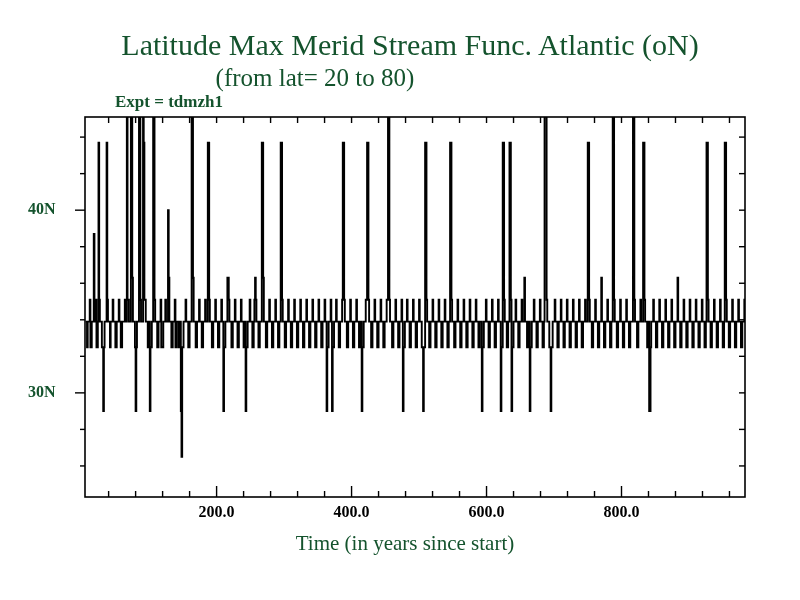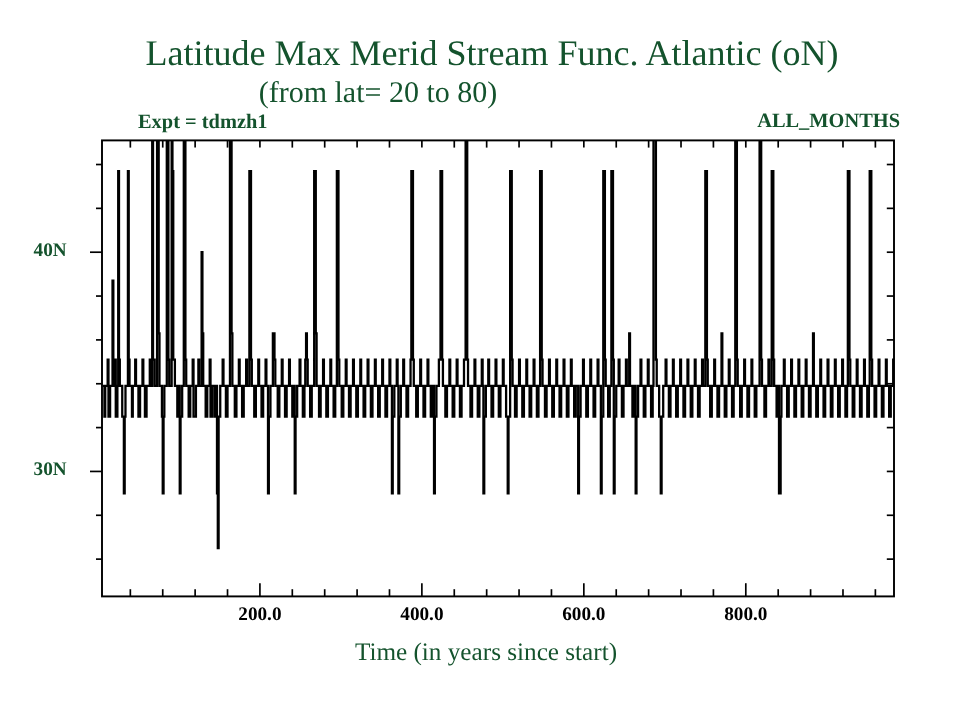--- a/index.html
+++ b/index.html
@@ -18,21 +18,20 @@
   svg{position:absolute;top:0;left:0;}
   svg text{font-family:"Liberation Serif","DejaVu Serif",serif;font-weight:bold;}
 </style>
 </head>
 <body>
 
 <div id="screen">
   <div id="title" class="abs">Latitude Max Merid Stream Func. Atlantic (oN)</div>
   <div id="subtitle" class="abs">(from lat= 20 to 80)</div>
   <div id="expt" class="abs">Expt = tdmzh1</div>
-  <div id="months" class="abs">ALL_MONTHS</div>
   <div id="ylab40" class="abs ytick-label">40N</div>
   <div id="ylab30" class="abs ytick-label">30N</div>
   <div id="xlabel" class="abs">Time (in years since start)</div>
   <svg id="plot" width="800" height="600">
       <defs>
         <clipPath id="plotclip">
           <rect x="85" y="117" width="660" height="380"></rect>
         </clipPath>
       </defs>
       <rect x="85" y="117" width="660" height="380" fill="none" stroke="#000000" stroke-width="1.6"></rect>

